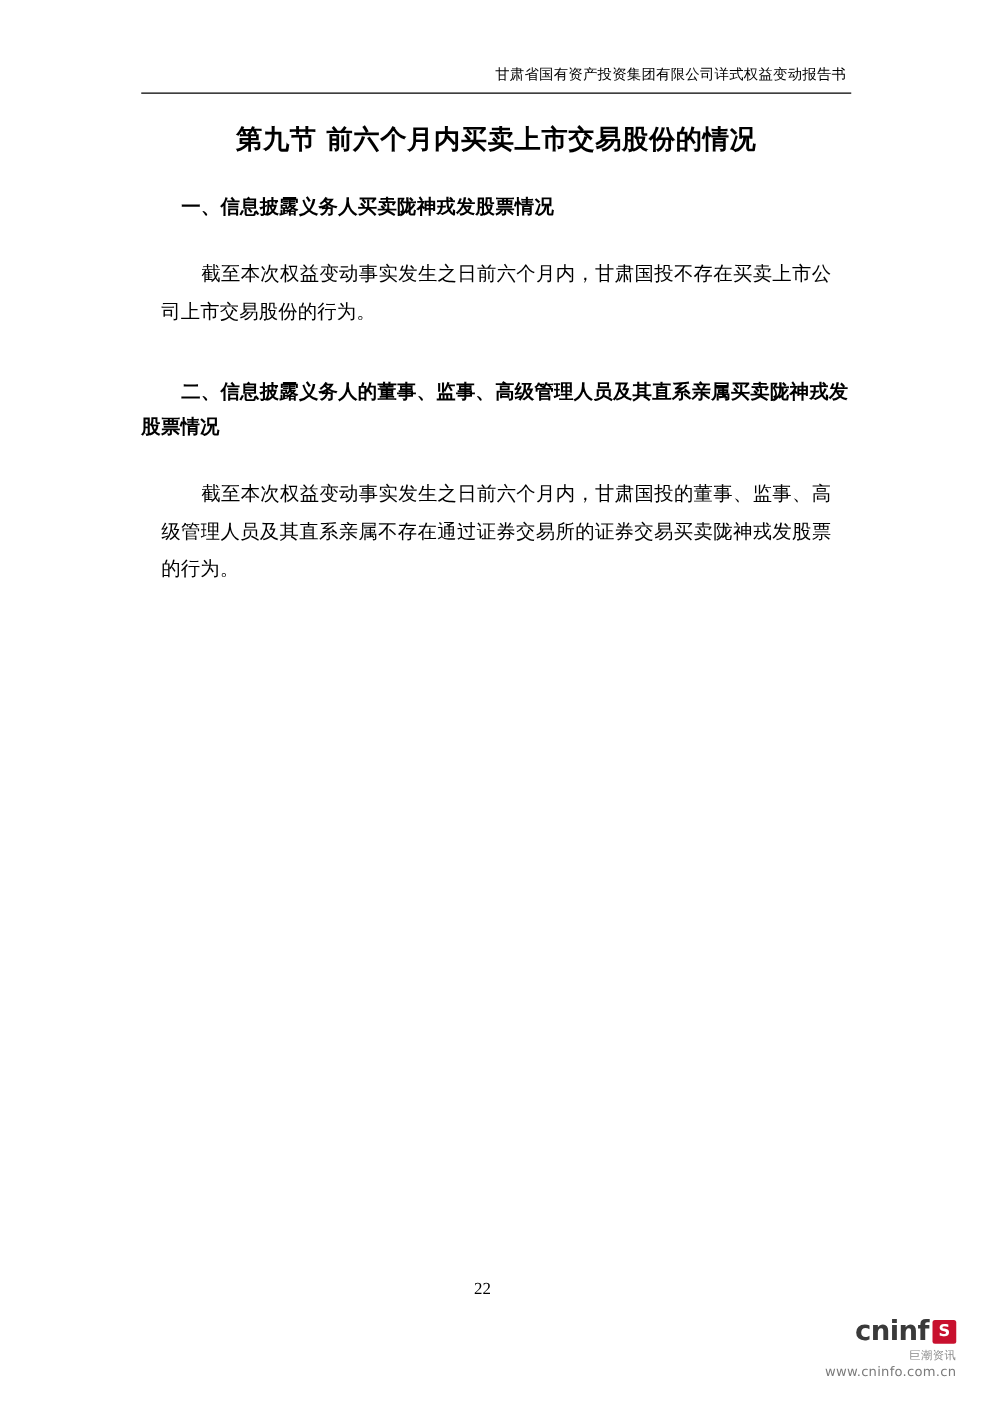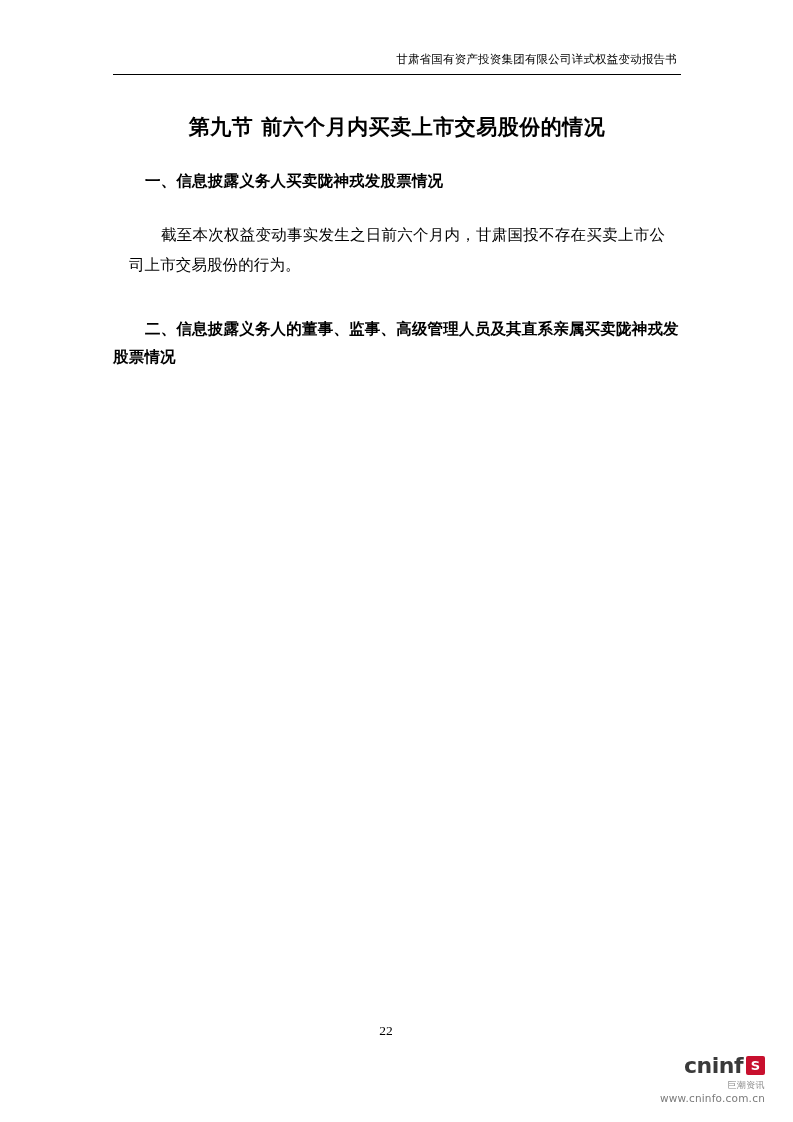--- a/index.html
+++ b/index.html
@@ -45,21 +45,21 @@
     top: 74px;
     left: 113px;
     width: 568px;
     height: 0;
     border-top: 1.2px solid #000;
   }
 
   
   .content {
     position: absolute;
-    top: 112px;
+    top: 96px;
     left: 113px;
     width: 568px;
   }
 
   h1.section-title {
     margin: 0;
     font-size: 21px;
     font-weight: bold;
     text-align: center;
     letter-spacing: 0.5px;
@@ -174,20 +174,21 @@
     <div class="gap-h2-to-p"></div>
 
     <p class="body-text">截至本次权益变动事实发生之日前六个月内，甘肃国投不存在买卖上市公司上市交易股份的行为。</p>
 
     <div class="gap-p-to-h2"></div>
 
     <h2 class="sub-title">二、信息披露义务人的董事、监事、高级管理人员及其直系亲属买卖陇神戎发股票情况</h2>
 
     <div class="gap-h2-to-p"></div>
 
+    <p class="body-text">截至本次权益变动事实发生之日前六个月内，甘肃国投的董事、监事、高级管理人员及其直系亲属不存在通过证券交易所的证券交易买卖陇神戎发股票的行为。</p>
 
   </div>
 
   <div class="page-number">22</div>
 
   <div class="footer-logo">
     <div class="logo-row">
       <span class="logo-word">cninf</span>
       <span class="logo-mark">S</span>
     </div>

